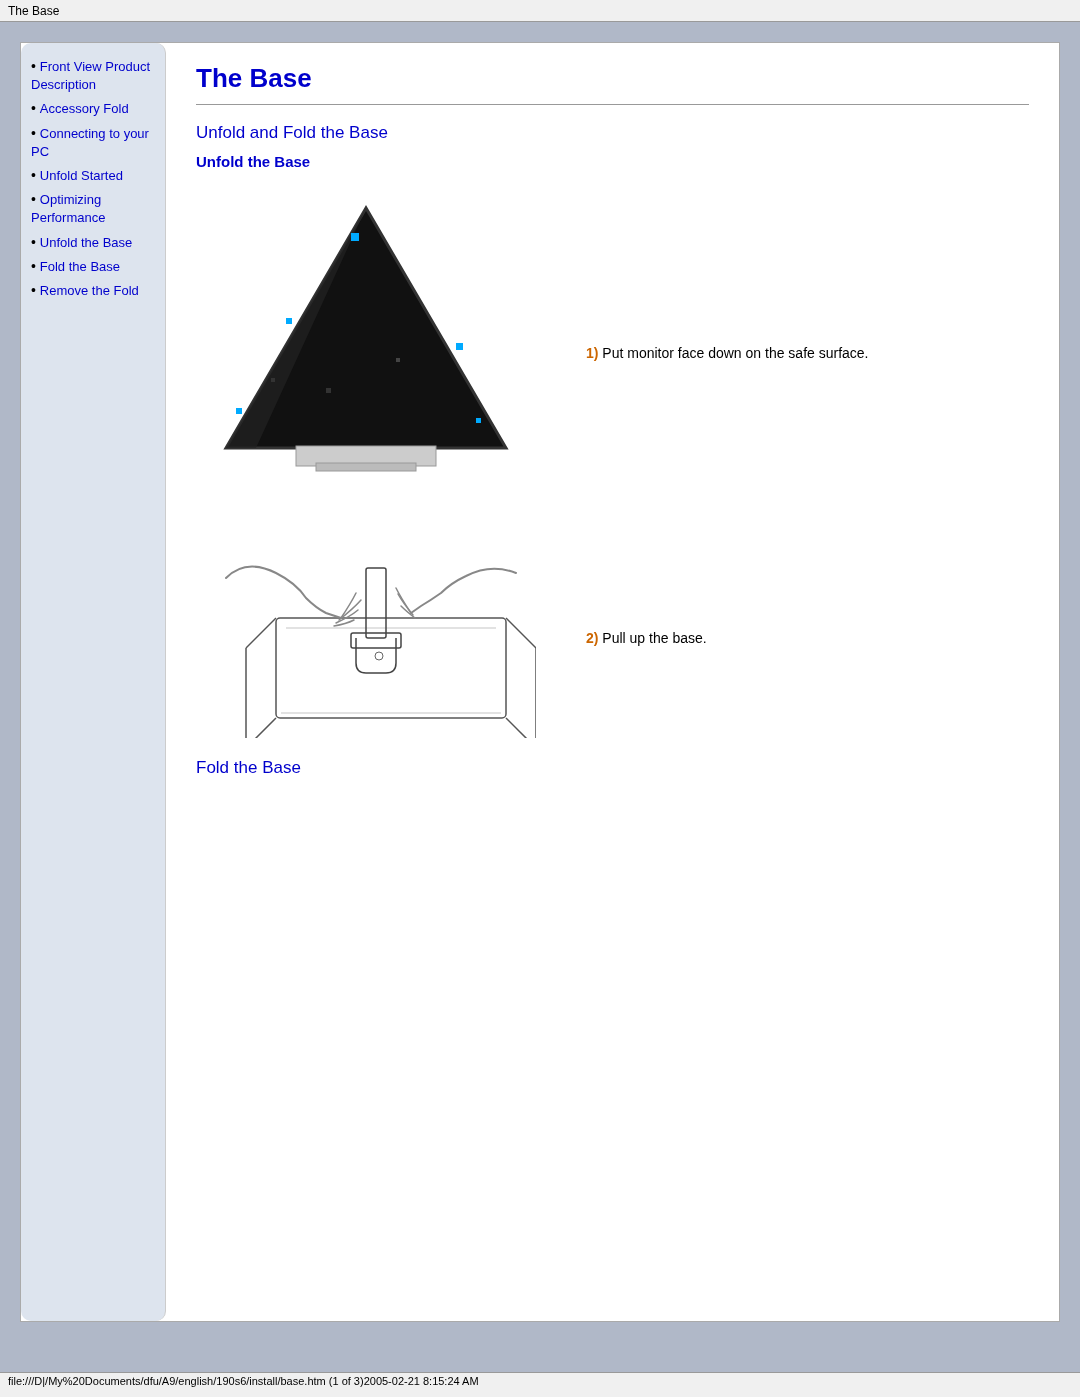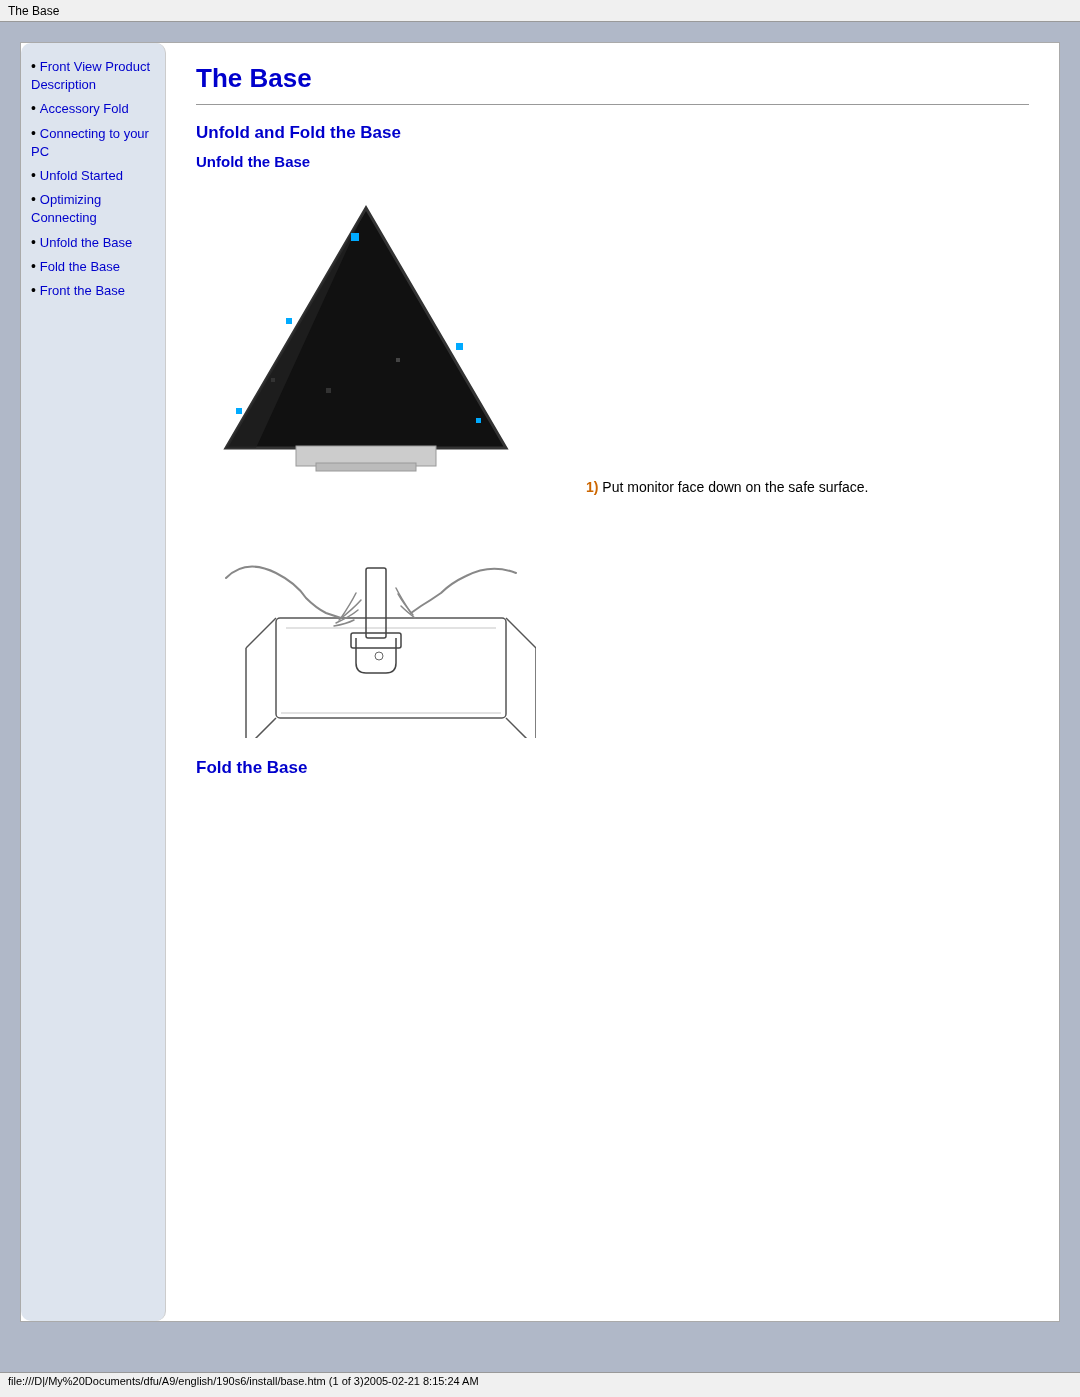--- a/index.html
+++ b/index.html
@@ -83,34 +83,34 @@
 
     .divider {
       border: none;
       border-top: 1px solid #999;
       margin: 10px 0 18px 0;
     }
 
     .section-heading {
       color: #0000cc;
       font-size: 17px;
-      font-weight: bold;
+      font-weight: normal;
       margin-bottom: 10px;
     }
 
     .sub-heading {
       color: #0000cc;
       font-size: 15px;
       font-weight: bold;
       margin-bottom: 18px;
     }
 
     .instruction-area {
       display: flex;
-      align-items: flex-end;
+      align-items: center;
       margin-bottom: 20px;
     }
 
     .image-area {
       flex: 0 0 360px;
     }
 
     .instruction-text {
       flex: 1;
       padding-left: 30px;
@@ -171,30 +171,30 @@
         <li>
           <a href="#">Accessory Fold</a>
         </li>
         <li>
           <a href="#">Connecting to your PC</a>
         </li>
         <li>
           <a href="#">Unfold Started</a>
         </li>
         <li>
-          <a href="#">Optimizing Connecting</a>
+          <a href="#">Optimizing Performance</a>
         </li>
         <li>
           <a href="#">Unfold the Base</a>
         </li>
         <li>
           <a href="#">Fold the Base</a>
         </li>
         <li>
-          <a href="#">Front the Base</a>
+          <a href="#">Remove the Fold</a>
         </li>
       </ul>
     </div>
 
     <div class="main-content">
       <h1 class="page-title">The Base</h1>
       <hr class="divider">
 
       <h2 class="section-heading">Unfold and Fold the Base</h2>
       <h3 class="sub-heading">Unfold the Base</h3>
@@ -262,20 +262,26 @@
 
             <path d="M320,55 Q295,45 270,58 Q255,65 245,75 Q235,82 225,88 L215,95" fill="none" stroke="#888" stroke-width="2" stroke-linecap="round"></path>
 
             <path d="M215,95 Q205,80 200,70" fill="none" stroke="#888" stroke-width="1.5" stroke-linecap="round"></path>
             <path d="M217,97 Q207,85 202,76" fill="none" stroke="#888" stroke-width="1.5" stroke-linecap="round"></path>
             <path d="M219,100 Q210,93 205,88" fill="none" stroke="#888" stroke-width="1.5" stroke-linecap="round"></path>
 
             <circle cx="183" cy="138" r="4" fill="none" stroke="#666" stroke-width="1"></circle>
           </svg>
         </div>
+        <div class="instruction-text">
+          <p>
+            <span class="step-number">2)</span>
+            <span>Pull up the base.</span>
+          </p>
+        </div>
       </div>
 
       <div class="fold-base-section">
         <h2 class="section-heading">Fold the Base</h2>
       </div>
 
     </div>
   </div>
 </div>
 

